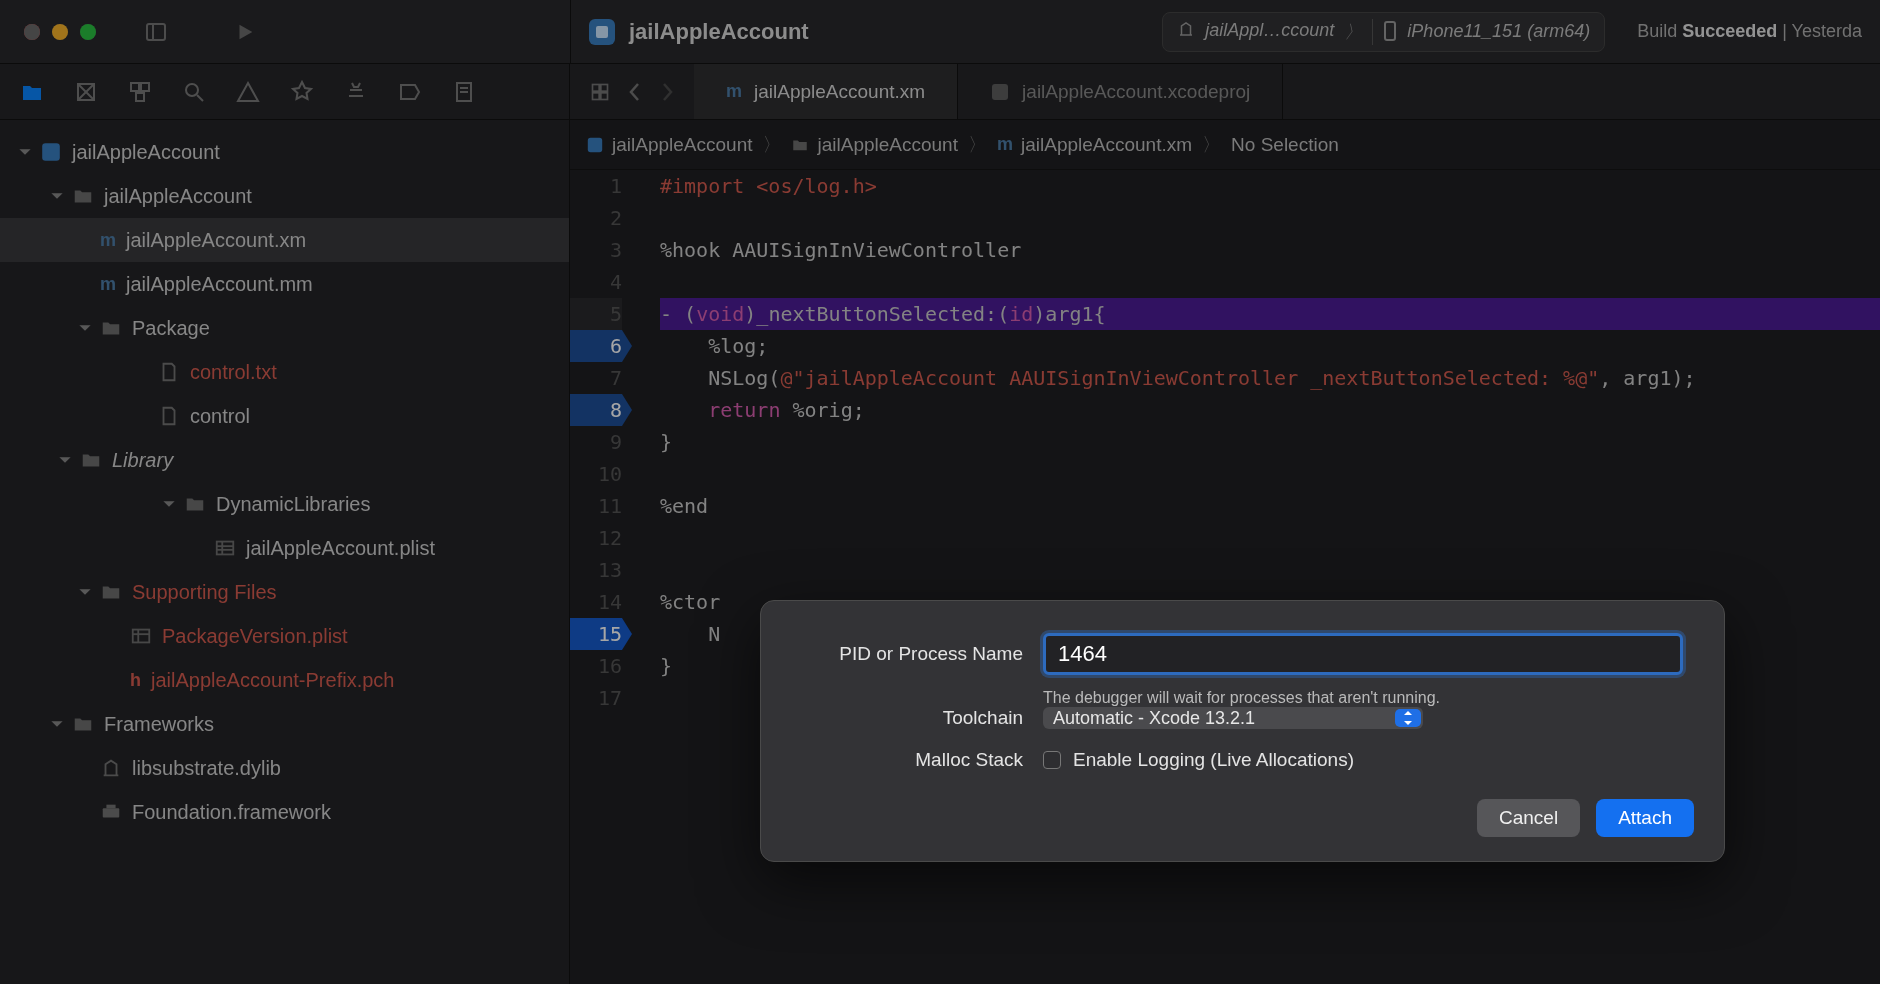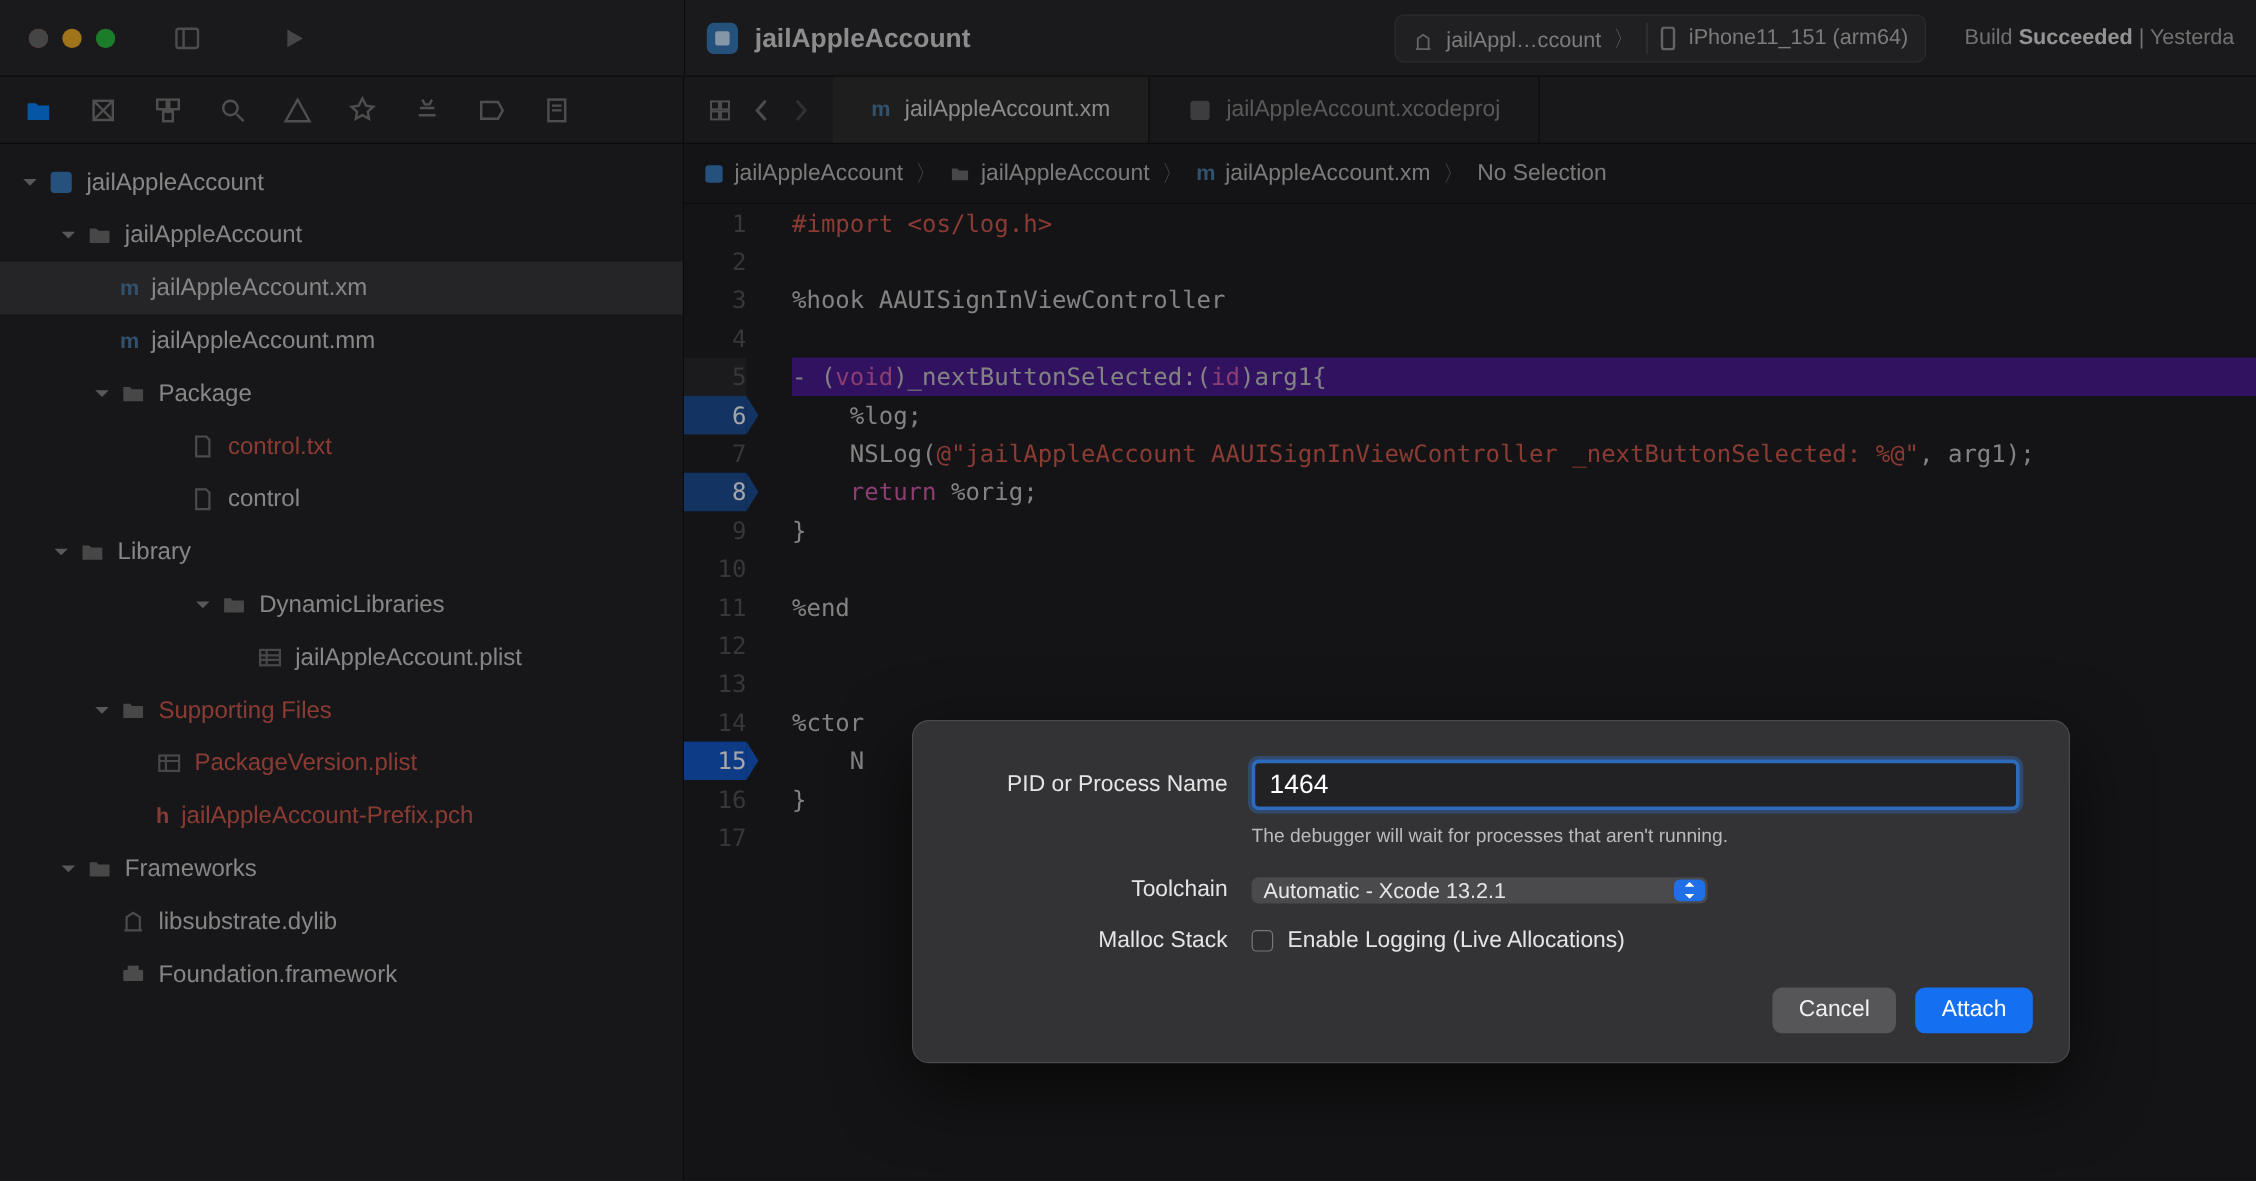--- a/index.html
+++ b/index.html
@@ -71,21 +71,21 @@
       background: #323235;
       border: 1px solid #444;
       border-radius: 8px;
       display:flex;
       align-items:center;
       padding: 0 14px;
       gap: 10px;
       font-size: 18px;
       color: #bdbdbd;
     }
-    .scheme-seg { display:flex; align-items:flex-end; gap:10px;}
+    .scheme-seg { display:flex; align-items:flex-start; gap:10px;font-style:italic;}
     .scheme-sep { width:1px; height:26px; background:#555;}
     .build-status { font-size:18px; color:#aeaeae; margin-left: 18px; white-space:nowrap;}
     .build-status b { color:#e2e2e2; font-weight:600;}
     .toolbar-left-icons { display:flex; align-items:center; gap:24px; padding: 0 24px;}
     .tb-icon { width:24px; height:24px; color:#767676;}
     .run-arrow { width:22px; height:22px; color:#6c6c6c; margin-left: 42px;}
     
     .subtoolbar {
       height: 56px;
       background: #262629;
@@ -232,21 +232,21 @@
       height: 42px;
       background:#222225;
       border: 3px solid #2d6bbf;
       border-radius: 6px;
       color:#fff;
       font-size: 22px;
       padding: 0 12px;
       outline:none;
       box-shadow: 0 0 0 3px rgba(45,107,191,.4);
     }
-    .dlg-hint { font-size:16px; color:#bababa; margin-left:252px; margin-top:-6px; margin-bottom:24px;}
+    .dlg-hint { font-size:16px; color:#bababa; margin-left:252px; margin-top:-6px; }
     .select {
       width: 380px;
       height: 22px;
       background:#4a4a4d;
       border-radius:6px;
       display:flex; align-items:center; padding:0 10px;
       font-size:18px; color:#e6e6e6;
       position:relative;
     }
     .select .sel-btn {
@@ -434,21 +434,21 @@
             <path d="M6 3h9l3 3v15H6z"></path>
           </svg>
         <span>control.txt</span>
       </div>
       <div class="tree-row" style="padding-left:158px;">
         <svg class="file-ico" viewBox="0 0 24 24" fill="none" stroke="currentColor" stroke-width="2">
             <path d="M6 3h9l3 3v15H6z"></path>
           </svg>
         <span>control</span>
       </div>
-      <div class="tree-row" style="padding-left:44px;">
+      <div class="tree-row" style="padding-left:58px;font-style:italic;">
         <svg class="disclosure" viewBox="0 0 10 10" fill="currentColor">
             <path d="M1 3l4 4 4-4z"></path>
           </svg>
         <svg class="file-ico folder-ico" viewBox="0 0 24 24" fill="currentColor" style="margin-left:8px;">
             <path d="M3 6h6l2 2h10v11H3z"></path>
           </svg>
         <span>Library</span>
       </div>
       <div class="tree-row" style="padding-left:162px;">
         <svg class="disclosure" viewBox="0 0 10 10" fill="currentColor">

